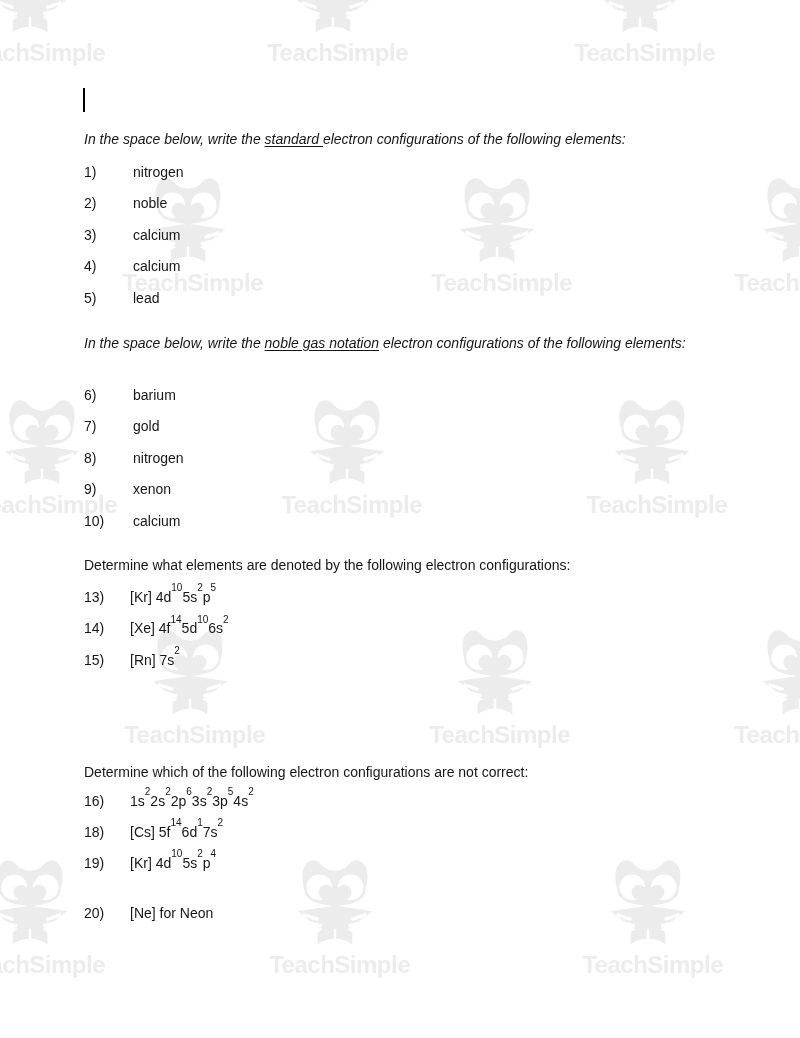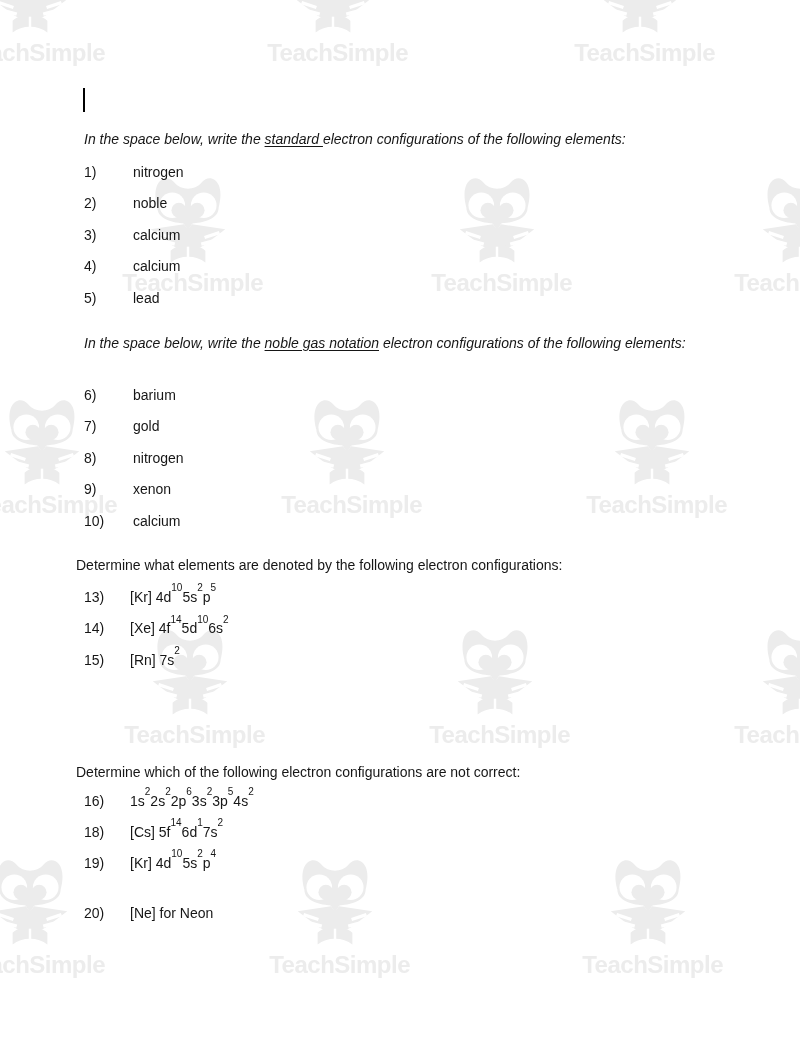--- a/index.html
+++ b/index.html
@@ -44,21 +44,21 @@
     font-size:20px; font-weight:bold; line-height:26px;
     white-space:nowrap;
   }
   .instruction {
     position:absolute; left:84px;
     font-size:14px; font-style:italic; line-height:19px;
   }
   .instr-1 { top:130px; white-space:nowrap; }
   .instr-2 { top:334px; width:644px; }
   .heading {
-    position:absolute; left:76px;
+    position:absolute; left:84px;
     font-size:14px; line-height:19px; white-space:nowrap;
   }
   .heading-3 { top:556px; }
   .heading-4 { top:763px; }
 
   .list { position:absolute; left:84px; }
   .list-1 { top:163px; }
   .list-2 { top:386px; }
   .list-3 { top:588px; }
   .list-4 { top:792px; }

